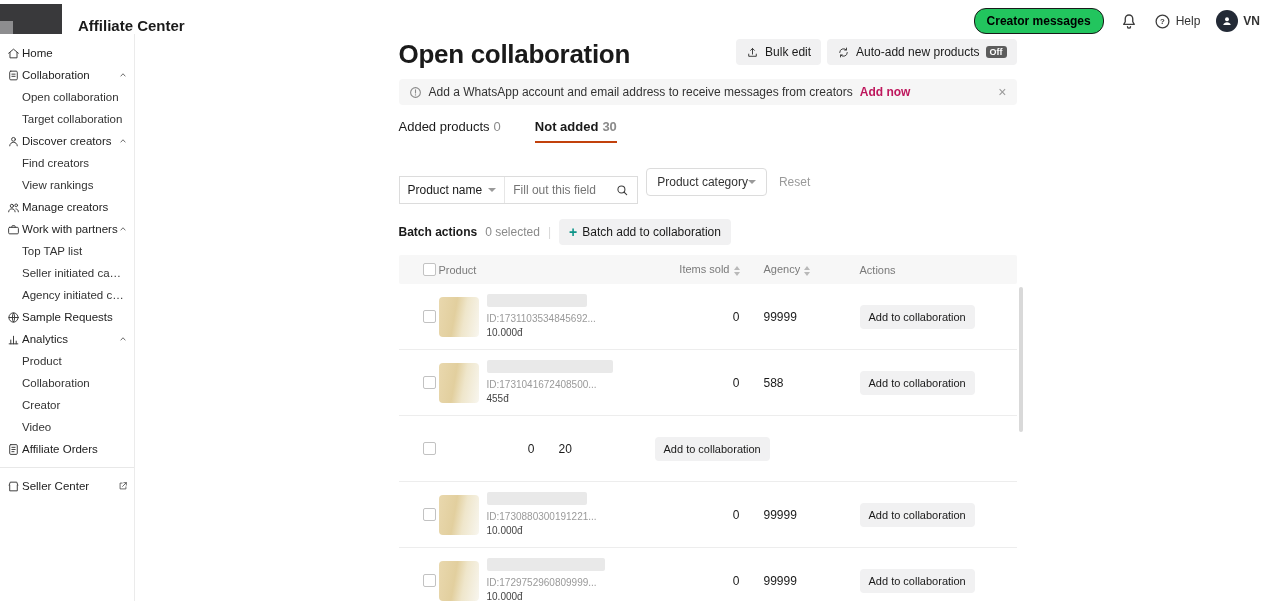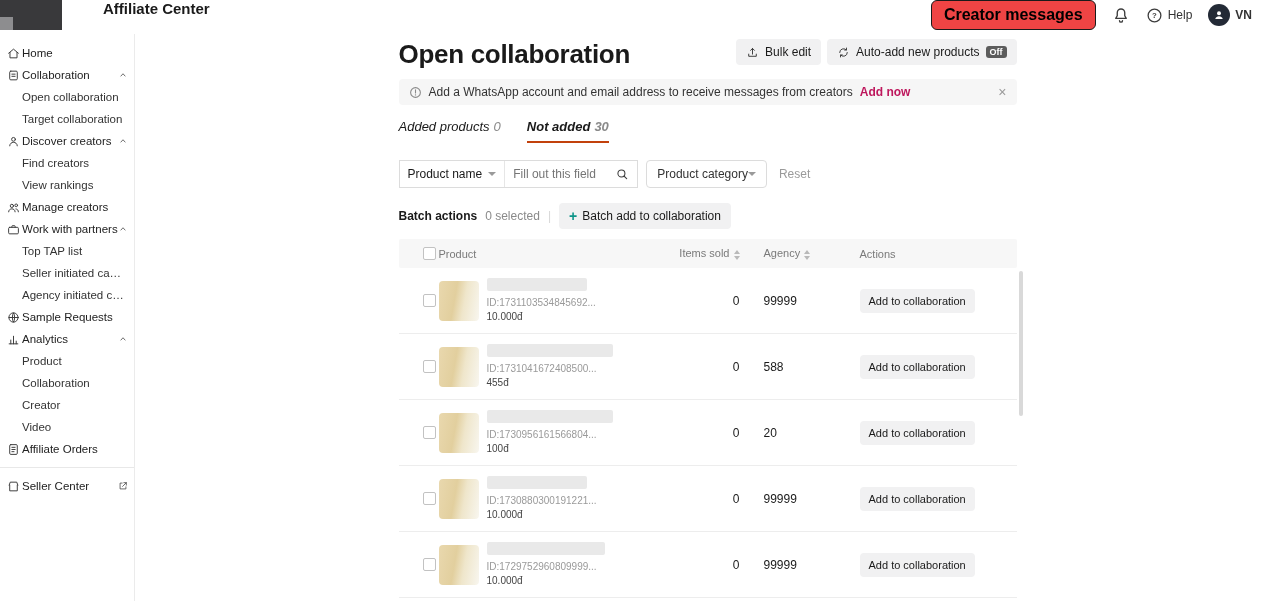--- a/index.html
+++ b/index.html
@@ -1,26 +1,26 @@
 <!DOCTYPE html>
 <html><head>
 <meta charset="utf-8">
 <style>
   * { box-sizing: border-box; margin: 0; padding: 0; }
   html,body { width:1280px; height:601px; overflow:hidden; background:#fff;
     font-family:"Liberation Sans", sans-serif; color:#1a1a1a; }
 
   
-  .topbar { height:34px; display:flex; align-items:flex-start; padding-right:28px;gap:25px; }
+  .topbar { height:34px; display:flex; align-items:flex-end; padding-right:20px; }
   .logo { width:62px; height:30px; background:#39393b; position:relative; flex:0 0 auto; }
   .logo .logo-inner { position:absolute; left:0; bottom:0; width:13px; height:13px; background:#8d8d8f; }
   .app-title { font-size:15px; font-weight:bold; margin-left:16px; }
   .top-right { margin-left:auto; display:flex; align-items:center; gap:16px; }
-  .btn-outline { border:1px solid #1a1a1a; border-radius:6px; background:#ef4444;
-    font-size:16px; font-weight:bold; padding:5px 12px; cursor:pointer; font-family:inherit; }
+  .btn-outline { border:1px solid #1a1a1a; border-radius:12px; background:#22c55e;
+    font-size:12px; font-weight:bold; padding:5px 12px; cursor:pointer; font-family:inherit; }
   .icon-btn { display:flex; align-items:center; gap:5px; cursor:pointer; font-size:12px; color:#333; }
   .avatar { width:22px; height:22px; border-radius:50%; background:#232a36; display:flex;
     align-items:center; justify-content:center; }
   .user-initials { font-size:12px; font-weight:bold; }
 
   
   .app { display:flex; height:567px; }
   .sidebar { width:135px; border-right:1px solid #ebebeb; padding-top:8px; overflow:hidden; flex:0 0 auto; }
   .snav { display:flex; align-items:center; height:22px; padding:0 6px 0 5px; font-size:11.5px;
     color:#222; cursor:pointer; white-space:nowrap; }
@@ -43,28 +43,28 @@
   .off-badge { background:#5c5c5c; color:#fff; font-size:9px; font-weight:bold;
     border-radius:3px; padding:1px 4px; }
 
   
   .banner { margin-top:9px; background:#f6f6f6; border-radius:4px; height:26px;
     display:flex; align-items:center; padding:0 10px; font-size:12px; color:#333; gap:7px; }
   .banner .addnow { color:#be185d; font-weight:bold; cursor:pointer; }
   .banner .bclose { margin-left:auto; color:#999; font-size:14px; cursor:pointer; line-height:1; }
 
   
-  .tabs { display:flex; gap:26px; margin-top:14px;font-style:italic; }
+  .tabs { display:flex; gap:34px; margin-top:14px; }
   .tab { font-size:13px; color:#1a1a1a; padding-bottom:7px; cursor:pointer; display:flex; gap:4px; }
   .tab .cnt { color:#8a8a8a; }
   .tab.active { font-weight:bold; border-bottom:2px solid #c2410c; }
 
   
   .filters { display:flex; align-items:center; margin-top:17px; gap:8px; }
-  .combo { display:flex; align-items:center; border:1px solid #dcdcdc; border-radius:0; height:28px; }
+  .combo { display:flex; align-items:center; border:1px solid #dcdcdc; border-radius:0; height:28px;margin-top:16px; }
   .field-select { display:flex; align-items:center; gap:6px; padding:0 8px; font-size:12px;
     cursor:pointer; border-right:1px solid #e6e6e6; height:100%; }
   .search-wrap { display:flex; align-items:center; padding:0 8px; gap:6px; }
   .search-wrap input { border:none; outline:none; font-size:12px; width:96px;
     font-family:Liberation Sans, sans-serif; color:#333; background:transparent; }
   .select-solo { display:flex; align-items:center; gap:0; border:1px solid #dcdcdc;
     border-radius:4px; height:28px; padding:0 10px; font-size:12px; cursor:pointer; color:#333; }
   .caret { width:0; height:0; border-left:4px solid transparent; border-right:4px solid transparent;
     border-top:4.5px solid #9a9a9a; }
   .reset { font-size:12px; color:#9a9a9a; margin-left:4px; cursor:pointer; }
@@ -420,28 +420,20 @@
           </div>
           <div class="col-items">0</div>
           <div class="col-stock">588</div>
           <div class="col-actions"><button class="btn-row-add">Add to collaboration</button></div>
         </div>
 
         <div class="trow">
           <div class="col-cb">
               <span class="cb"></span>
             </div>
-          <div class="col-product">
-            <div class="pimg"></div>
-            <div class="pmeta">
-              <div class="pname"></div>
-              <div class="pid">ID:1730956161566804...</div>
-              <div class="pprice">100đ</div>
-            </div>
-          </div>
           <div class="col-items">0</div>
           <div class="col-stock">20</div>
           <div class="col-actions"><button class="btn-row-add">Add to collaboration</button></div>
         </div>
 
         <div class="trow">
           <div class="col-cb">
               <span class="cb"></span>
             </div>
           <div class="col-product">

